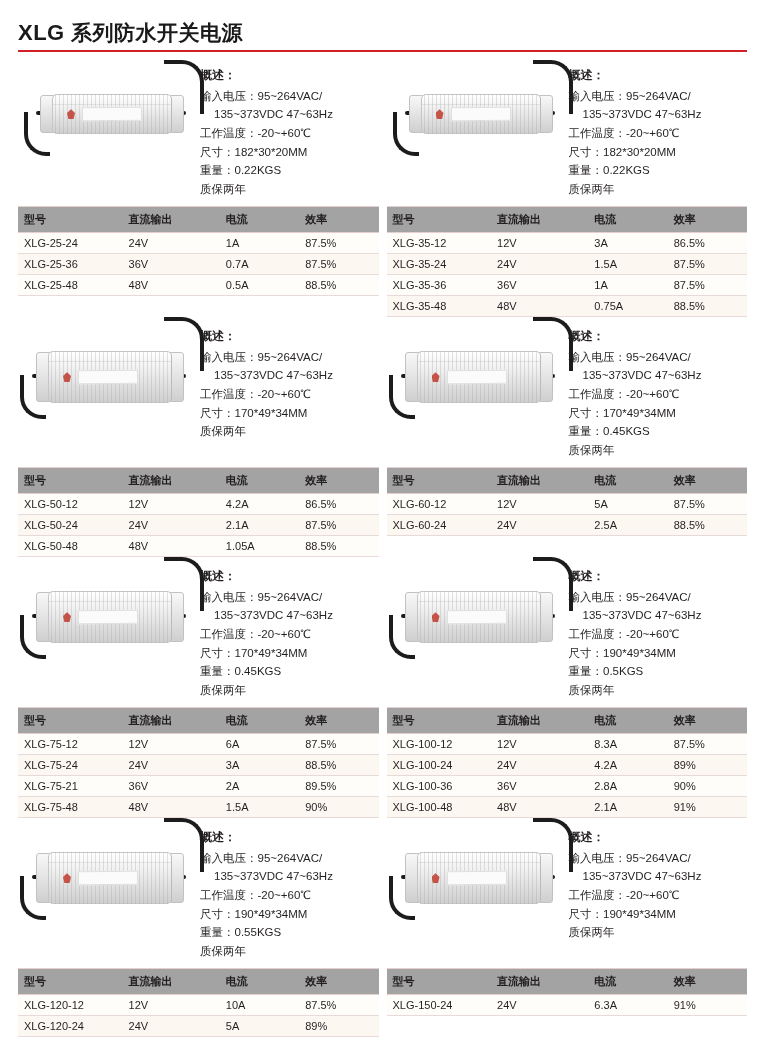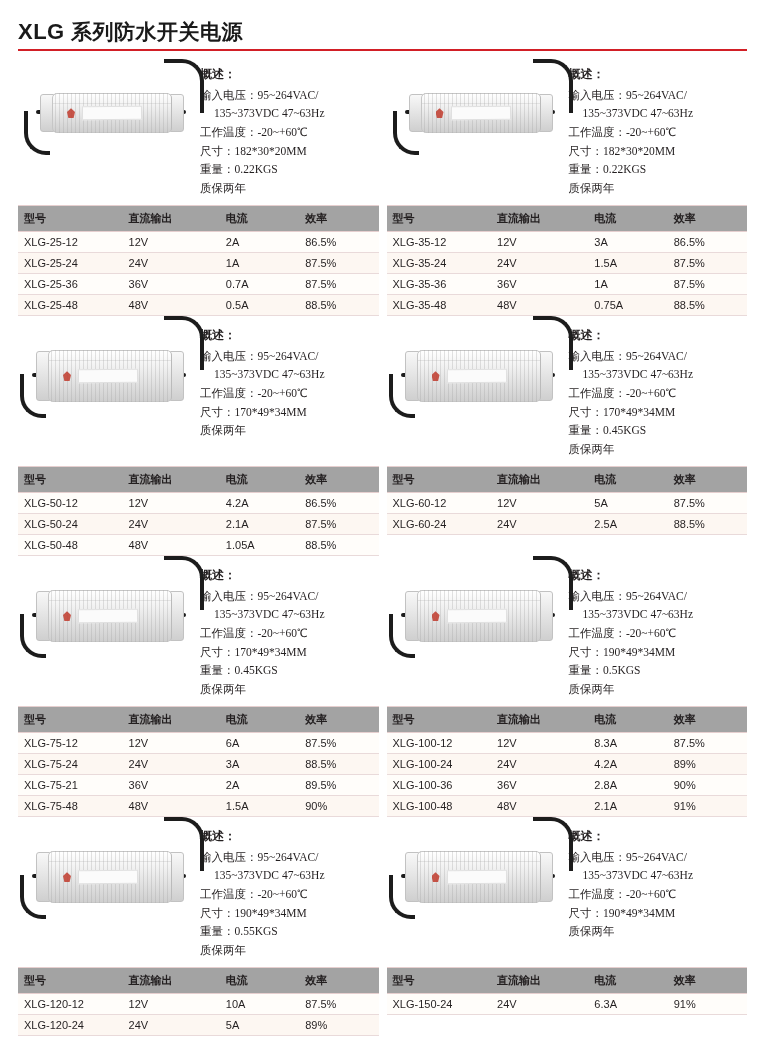--- a/index.html
+++ b/index.html
@@ -11,22 +11,21 @@
     color: #231f20;
   }
   .page {
     position: relative;
     width: 765px; height: 1047px;
     overflow: hidden;
     padding: 0;
   }
   
   .header {
-    padding: 12px 18px 4px 18px;
-    margin-top: 7px;
+    padding: 20px 18px 4px 18px;
   }
   .header h1 {
     margin: 0;
     font-size: 21px;
     font-weight: bold;
     letter-spacing: 0.5px;
     color: #1a1a1a;
     line-height: 1.15;
   }
   .header h1 .lat { font-size: 22px; }
@@ -44,21 +43,20 @@
   }
   .block {
     width: 50%;
     padding: 0 4px;
     margin-top: 8px;
   }
   .block-top {
     display: flex;
     align-items: flex-start;
     height: 142px;
-    font-family: Liberation Serif, serif;
   }
   .img-wrap {
     width: 178px;
     flex: 0 0 178px;
     height: 138px;
     position: relative;
   }
   .spec {
     flex: 1;
     font-size: 11.5px;
@@ -238,26 +236,20 @@
           <thead>
             <tr>
               <th>型号</th>
               <th>直流输出</th>
               <th>电流</th>
               <th>效率</th>
             </tr>
           </thead>
           <tbody>
             <tr>
-              <td>XLG-25-12</td>
-              <td>12V</td>
-              <td>2A</td>
-              <td>86.5%</td>
-            </tr>
-            <tr>
               <td>XLG-25-24</td>
               <td>24V</td>
               <td>1A</td>
               <td>87.5%</td>
             </tr>
             <tr>
               <td>XLG-25-36</td>
               <td>36V</td>
               <td>0.7A</td>
               <td>87.5%</td>

